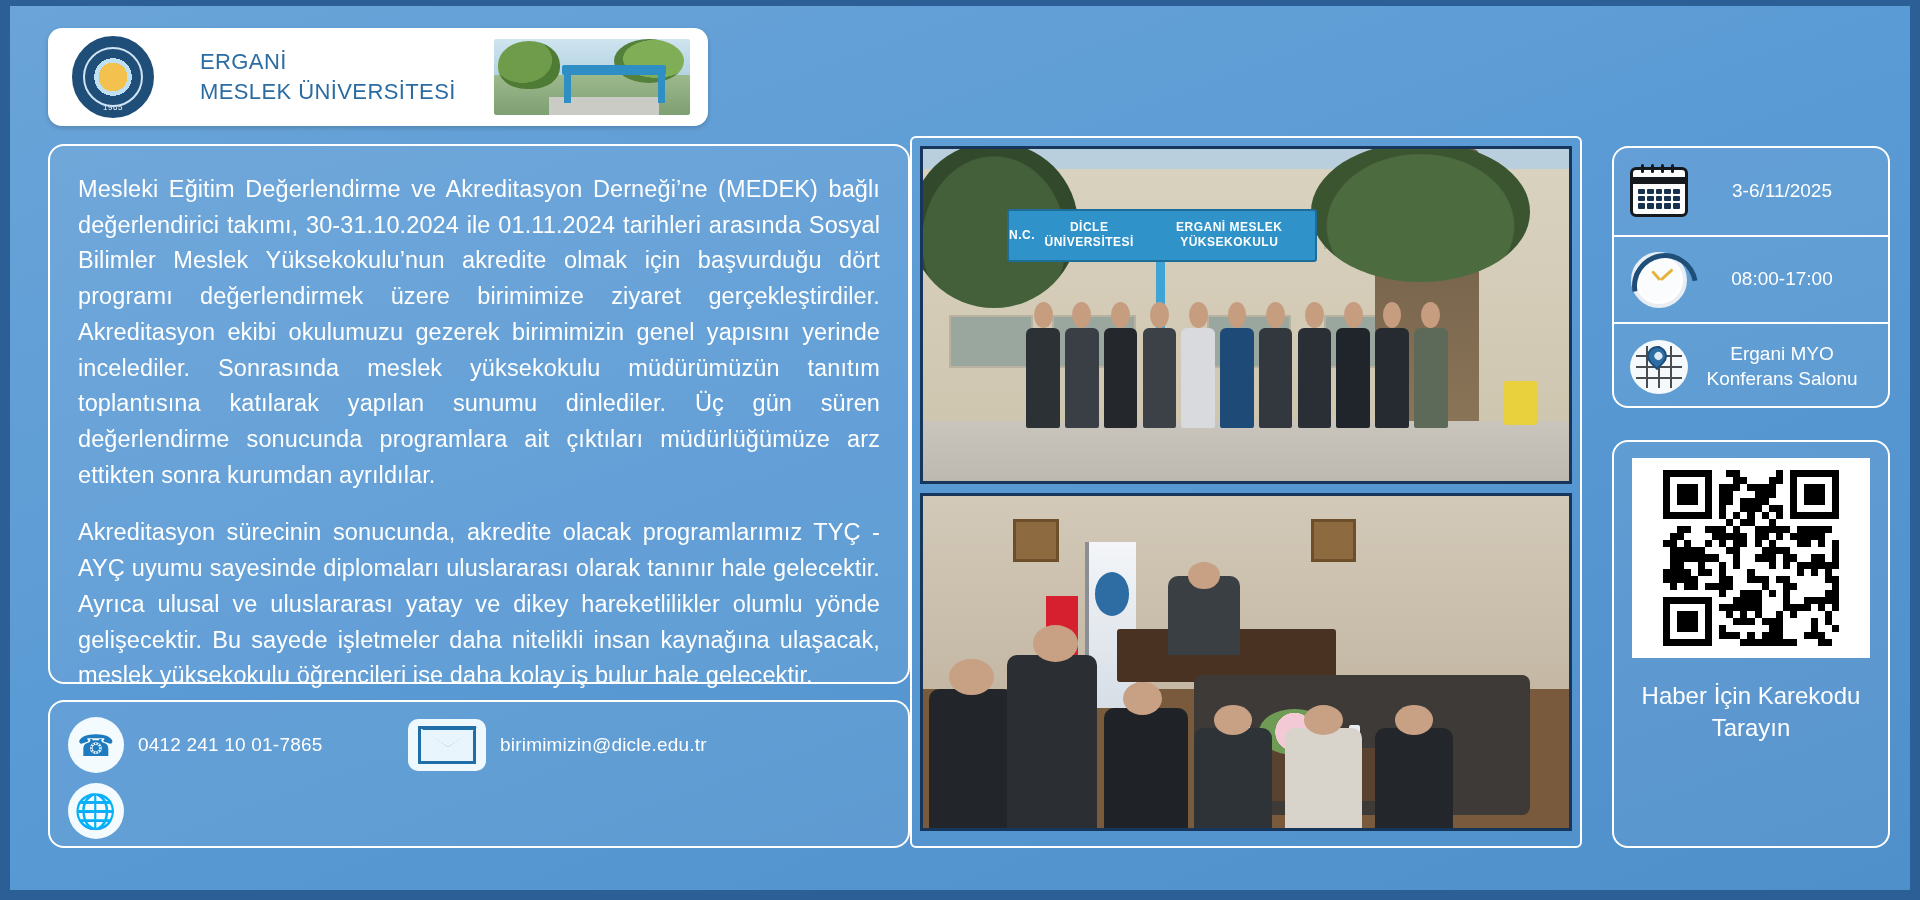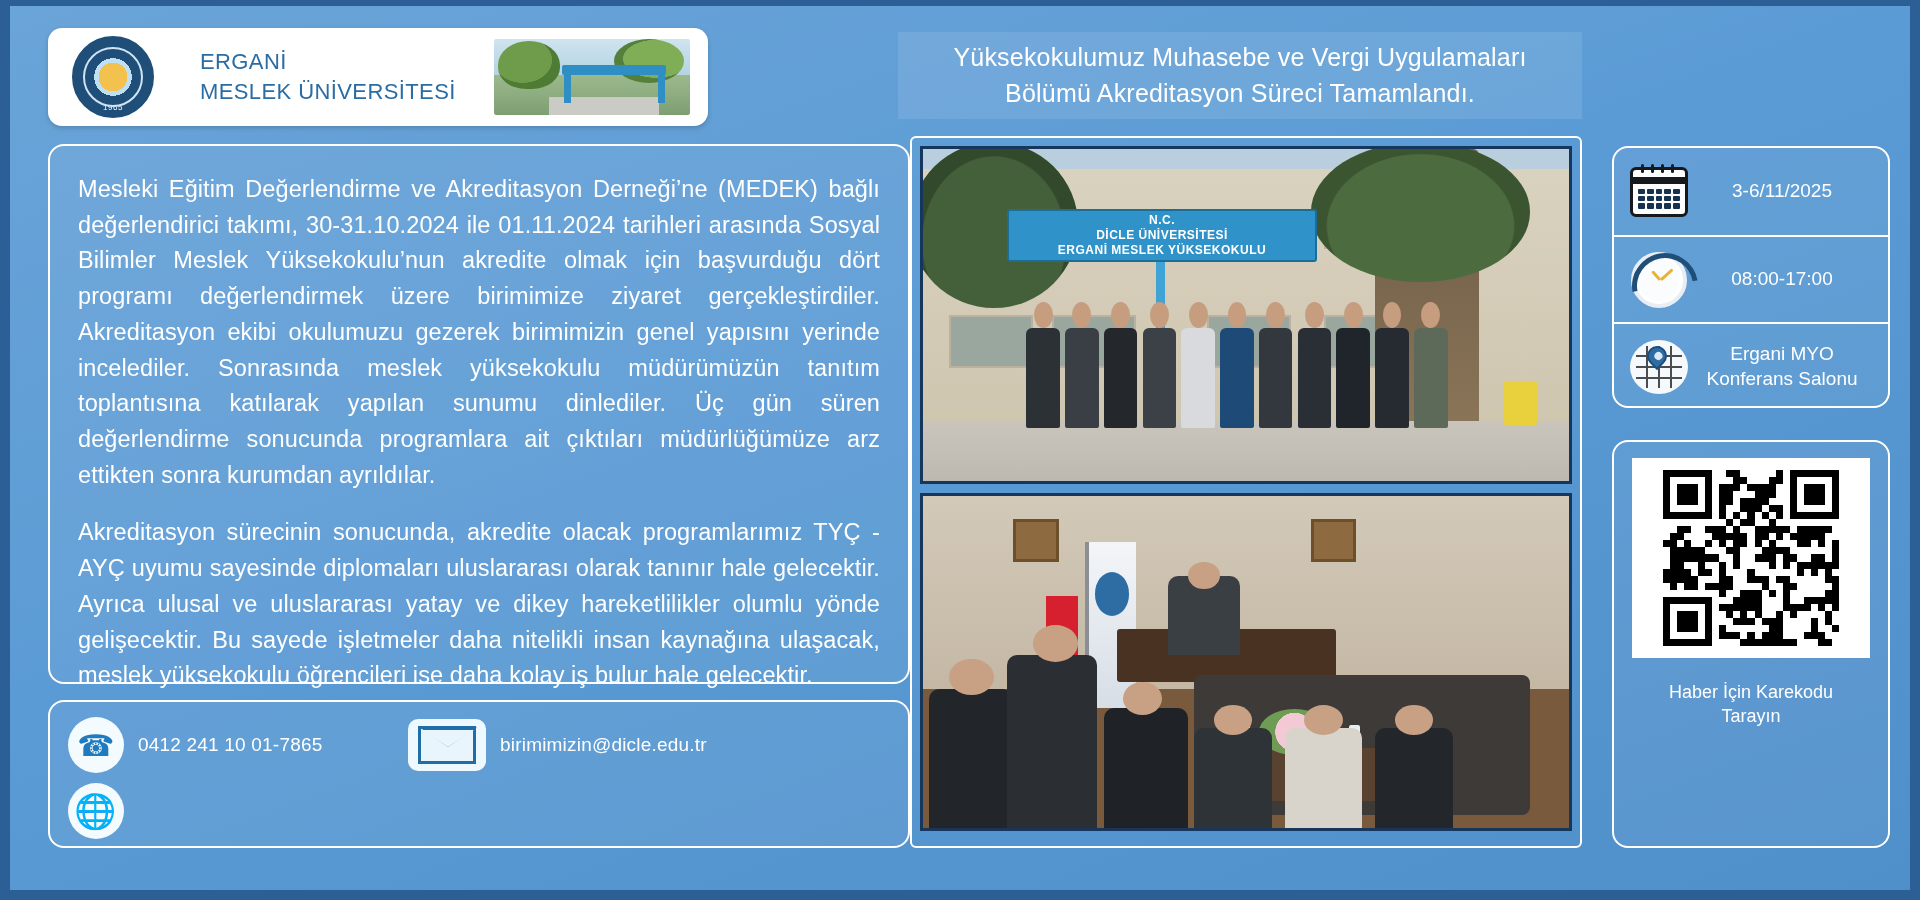--- a/index.html
+++ b/index.html
@@ -183,21 +183,21 @@
     overflow: hidden;
     position: relative;
   }
   .photo-top { height: 338px; }
   .photo-bottom { height: 338px; margin-top: 9px; }
 
   
   .bld-sky { position:absolute; inset:0; background:linear-gradient(#b9cfdd 0 20%, #cfc7b4 20% 100%); }
   .bld-wall { position:absolute; left:0; top:6%; width:100%; height:76%; background:linear-gradient(#d9d2bf,#cfc6b0); }
   .bld-sign { position:absolute; left:13%; top:18%; width:48%; height:16%; background:#2f93c9; border:2px solid #1d6d99; border-radius:3px;
-              color:#fff; font-size:12px; display:flex; flex-direction:column; align-items:center; justify-content:center; line-height:1.25; text-align:center; font-weight:bold; letter-spacing:.5px;}
+              color:#fff; font-size:12px; display:flex; flex-direction:row; align-items:center; justify-content:center; line-height:1.25; text-align:center; font-weight:bold; letter-spacing:.5px;}
   .bld-post { position:absolute; left:36%; top:32%; width:9px; height:44%; background:#3fa3d6; }
   .win { position:absolute; background:#9aa79f; border:2px solid #b9b2a0; }
   .bld-tree { position:absolute; right:14%; top:0; width:16%; height:84%; background:linear-gradient(#6d5a45,#8a7558); border-radius:6px; }
   .bld-foliage { position:absolute; right:6%; top:-2%; width:34%; height:42%; background:radial-gradient(ellipse at 50% 60%, #4c6b3e 0 60%, #3b5531 61% 100%); border-radius:50%; }
   .bld-foliage2 { position:absolute; left:-2%; top:-2%; width:26%; height:50%; background:radial-gradient(ellipse at 50% 60%, #43603a 0 60%, #33492c 61% 100%); border-radius:50%; }
   .bld-ground { position:absolute; left:0; bottom:0; width:100%; height:18%; background:linear-gradient(#c9c5bc,#bdb9b0); }
   .person { position:absolute; bottom:16%; width:5.2%; height:30%; border-radius:6px 6px 2px 2px; }
   .person::after { content:""; position:absolute; left:22%; top:-26%; width:56%; height:26%; border-radius:50%; background:#c79d80; }
   .bin { position:absolute; right:5%; bottom:17%; width:5%; height:13%; background:#e8d13c; border-radius:2px; }
 
@@ -286,21 +286,21 @@
   .qr-grid {
     width: 176px; height: 176px;
     display: grid;
     grid-template-columns: repeat(25, 1fr);
     grid-template-rows: repeat(25, 1fr);
   }
   .qr-grid i { background: #000; }
   .qr-caption {
     margin-top: 22px;
     color: #ffffff;
-    font-size: 18px;
+    font-size: 24px;
     text-align: center;
     line-height: 1.35;
     white-space: pre-line;
   }
 
   
   .phone-glyph { font-size: 30px; color: #1f7bbf; transform: scaleX(-1); }
   .globe-glyph { font-size: 34px; color: #1f7bbf; }
   .mail-shape { width:58px; height:38px; border:3px solid #1f6ea8; background:#e9f5fd; position:relative; }
   .mail-shape::before { content:""; position:absolute; left:-2px; top:-2px; width:0; height:0; border-left:29px solid transparent; border-right:29px solid transparent; border-top:20px solid #1f6ea8; }
@@ -323,22 +323,20 @@
           <div class="ground"></div>
         <div class="tree1"></div>
           <div class="tree2"></div>
         <div class="road"></div>
         <div class="gate"></div>
           <div class="gatepost-l"></div>
           <div class="gatepost-r"></div>
       </div>
     </div>
 
-    <div class="headline">Yüksekokulumuz Muhasebe ve Vergi Uygulamaları
-Bölümü Akreditasyon Süreci Tamamlandı.</div>
 
     <div class="card body-card">
       <p>Mesleki Eğitim Değerlendirme ve Akreditasyon Derneği’ne (MEDEK) bağlı değerlendirici takımı, 30-31.10.2024 ile 01.11.2024 tarihleri arasında Sosyal Bilimler Meslek Yüksekokulu’nun akredite olmak için başvurduğu dört programı değerlendirmek üzere birimimize ziyaret gerçekleştirdiler. Akreditasyon ekibi okulumuzu gezerek birimimizin genel yapısını yerinde incelediler. Sonrasında meslek yüksekokulu müdürümüzün tanıtım toplantısına katılarak yapılan sunumu dinlediler. Üç gün süren değerlendirme sonucunda programlara ait çıktıları müdürlüğümüze arz ettikten sonra kurumdan ayrıldılar.</p>
       <p>Akreditasyon sürecinin sonucunda, akredite olacak programlarımız TYÇ - AYÇ uyumu sayesinde diplomaları uluslararası olarak tanınır hale gelecektir. Ayrıca ulusal ve uluslararası yatay ve dikey hareketlilikler olumlu yönde gelişecektir. Bu sayede işletmeler daha nitelikli insan kaynağına ulaşacak, meslek yüksekokulu öğrencileri ise daha kolay iş bulur hale gelecektir.</p>
     </div>
 
     <div class="card contact-card">
       <div class="contact-row">
         <div class="contact-item" style="width:340px;">
           <span class="ic round">

